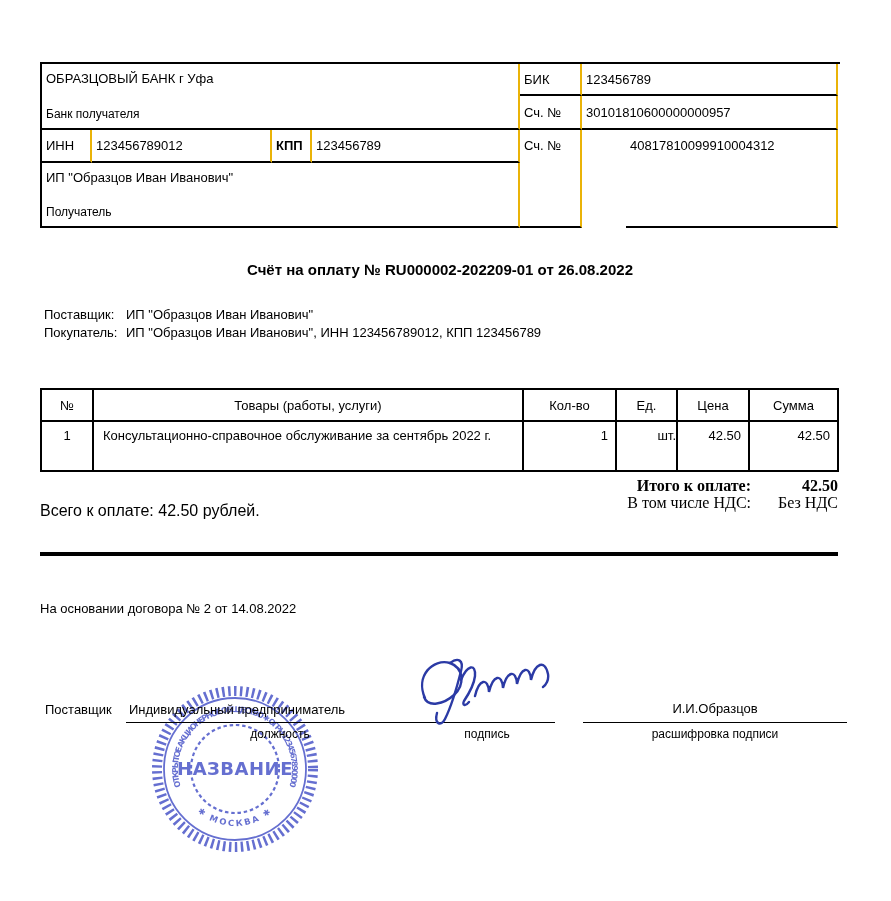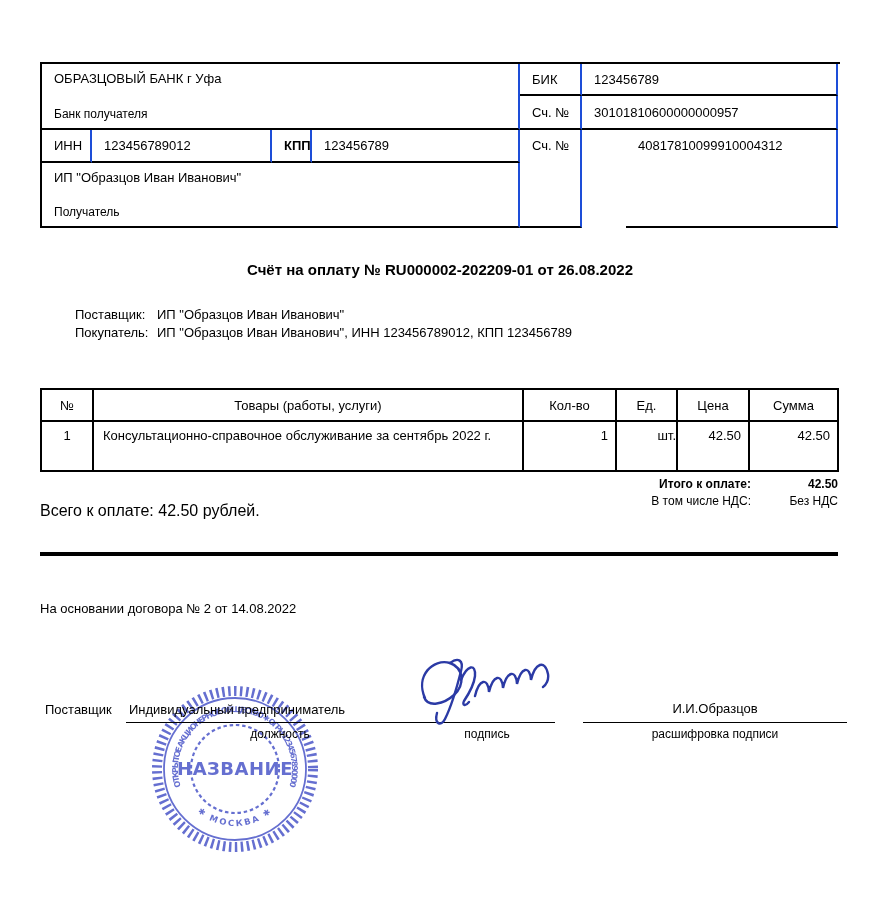--- a/index.html
+++ b/index.html
@@ -12,59 +12,59 @@
 
   
   .bank-grid {
     position:absolute; left:40px; top:62px; width:800px;
     display:grid;
     grid-template-columns:50px 180px 40px 208px 62px 256px;
     grid-template-rows:32px 34px 33px 33px 32px;
     border-top:2px solid #000; border-left:2px solid #000;
     font-size:13px;
   }
-  .bank-grid > div { border-right:2px solid #1d4ed8; border-bottom:2px solid #000; display:flex; align-items:center; padding-left:12px; overflow:hidden; }
+  .bank-grid > div { border-right:2px solid #eab308; border-bottom:2px solid #000; display:flex; align-items:center; padding-left:4px; overflow:hidden; }
   .cell-bank   { grid-column:1/5; grid-row:1/3; flex-direction:column; align-items:flex-start !important; justify-content:space-between; padding:7px 9px; }
   .cell-payee  { grid-column:1/5; grid-row:4/6; flex-direction:column; align-items:flex-start !important; justify-content:space-between; padding:7px 9px; }
   .cell-bik-l  { grid-column:5; grid-row:1; }
   .cell-bik-v  { grid-column:6; grid-row:1; }
   .cell-cor-l  { grid-column:5; grid-row:2; }
   .cell-cor-v  { grid-column:6; grid-row:2; }
   .cell-inn-l  { grid-column:1; grid-row:3; }
   .cell-inn-v  { grid-column:2; grid-row:3; }
   .cell-kpp-l  { grid-column:3; grid-row:3;font-weight:bold; }
   .cell-kpp-v  { grid-column:4; grid-row:3; }
   .cell-acc-l  { grid-column:5; grid-row:3/6; align-items:flex-start !important; padding-top:8px; }
   .cell-acc-v  { grid-column:6; grid-row:3/6; align-items:flex-start !important; padding-top:8px;margin-left:44px; }
   .caption { font-size:12px; }
 
   
   .doc-title { left:40px; top:261px; width:800px; text-align:center; font-size:15px; font-weight:bold; }
   .parties   { left:44px; top:306px; font-size:13px; line-height:18px; }
-  .p-label   { display:inline-block; width:82px;margin-left:31px; }
+  .p-label   { display:inline-block; width:82px; }
 
   
   .items-grid {
     position:absolute; left:40px; top:388px;
     display:grid;
     grid-template-columns:52px 430px 93px 61px 72px 89px;
     grid-template-rows:32px 50px;
     border-top:2px solid #000; border-left:2px solid #000;
     font-size:13px;
   }
   .items-grid > div { border-right:2px solid #000; border-bottom:2px solid #000; }
   .hcell { display:flex; align-items:center; justify-content:center; text-align:center; }
   .dcell { padding-top:6px; }
   .d-num { text-align:center; }
   .d-name { padding-left:9px; padding-right:10px; line-height:16px; }
   .d-right { text-align:right; padding-right:7px; }
   .d-center { text-align:right; }
 
   
-  .tot-row { position:absolute; left:40px; width:798px; height:17px; font-size:12px; }
+  .tot-row { position:absolute; left:40px; width:798px; height:17px; font-size:16px;font-family:Liberation Serif, serif; }
   .tot-row .lbl { position:absolute; right:87px; white-space:nowrap; }
   .tot-row .val { position:absolute; right:0; white-space:nowrap; }
   .tot-bold { font-weight:bold; }
 
   .summary { left:40px; top:502px; font-size:16px; }
   .thick-rule { left:40px; top:552px; width:798px; height:4px; background:#000; }
   .basis { left:40px; top:601px; font-size:13px;text-align:right; }
 
   
   .sig-text { font-size:13px; white-space:nowrap; }

